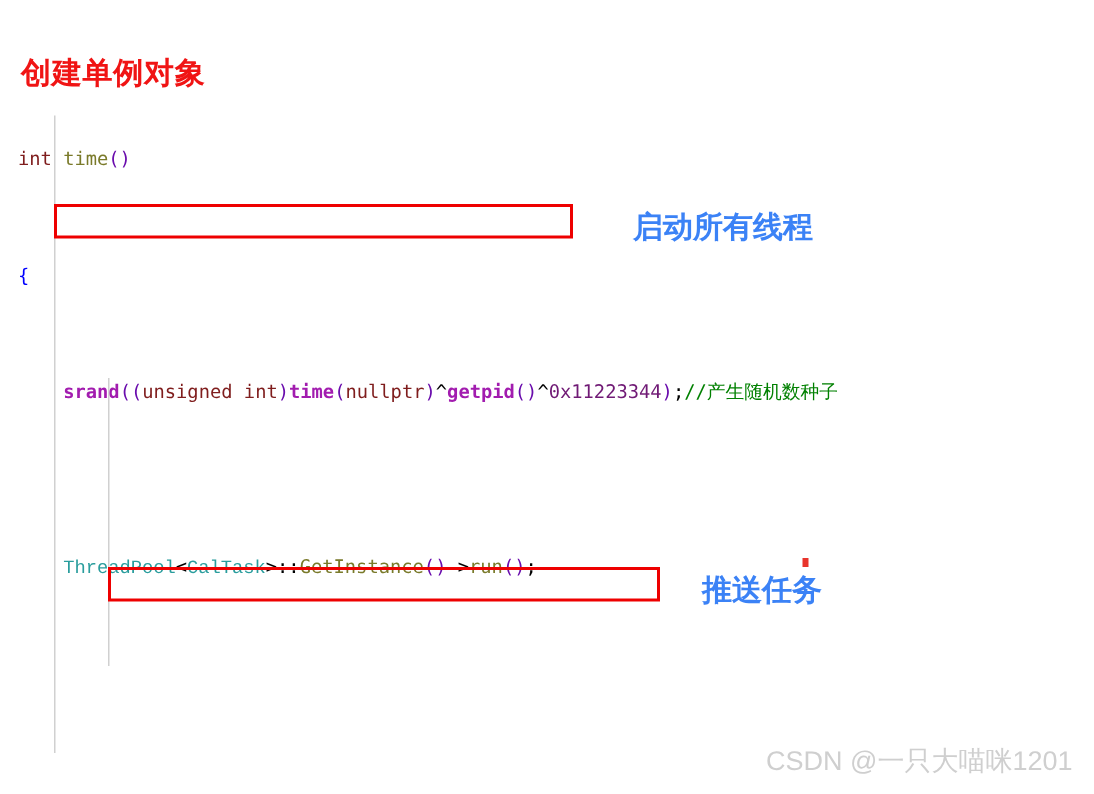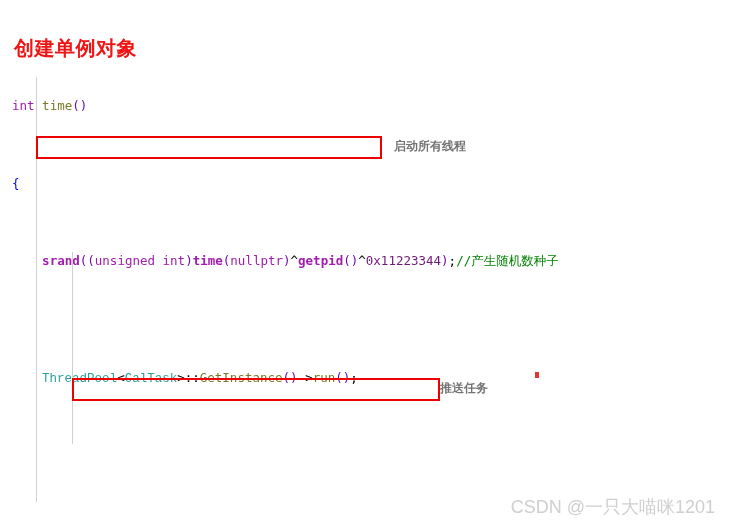--- a/index.html
+++ b/index.html
@@ -35,21 +35,21 @@
     left: 12px;
     top: 38px;
     font-family: "DejaVu Sans Mono", "Liberation Mono", monospace;
     font-size: 12.5px;
     line-height: 19.4px;
     white-space: pre;
   }
   .ln { height: 19.4px; white-space: pre; }
 
   
-  .kw   { color: #a21caf; text-align: center; }            
+  .kw   { color: #7f1d1d; text-align: center; }            
   .fn   { color: #7a7a2a; }            
   .punc { color: #6a0dad; }            
   .num  { color: #701a75; margin-top: 13px; }            
   .cmt  { color: #008000; }            
   .type { color: #2a9d9d; font-family: Liberation Mono, monospace; }            
   .op   { color: #000000; }
   .br   { color: #0000ff; }            
   .gray { color: #a21caf; font-weight: bold; }
 
   
@@ -63,23 +63,24 @@
   .redbox {
     position: absolute;
     border: 2px solid #ee0000;
     box-sizing: border-box;
     pointer-events: none;
   }
   .annot {
     position: absolute;
     font-family: "DejaVu Serif", "Liberation Serif", serif;
     font-weight: bold;
-    font-size: 12px;
-    color: #737373;
+    font-size: 20px;
+    color: #3b82f6;
     white-space: nowrap;
+    margin-left: 28px;
   }
   .reddot {
     position: absolute;
     width: 4px;
     height: 6px;
     background: #e8342c;
   }
 
   
   #watermark {

